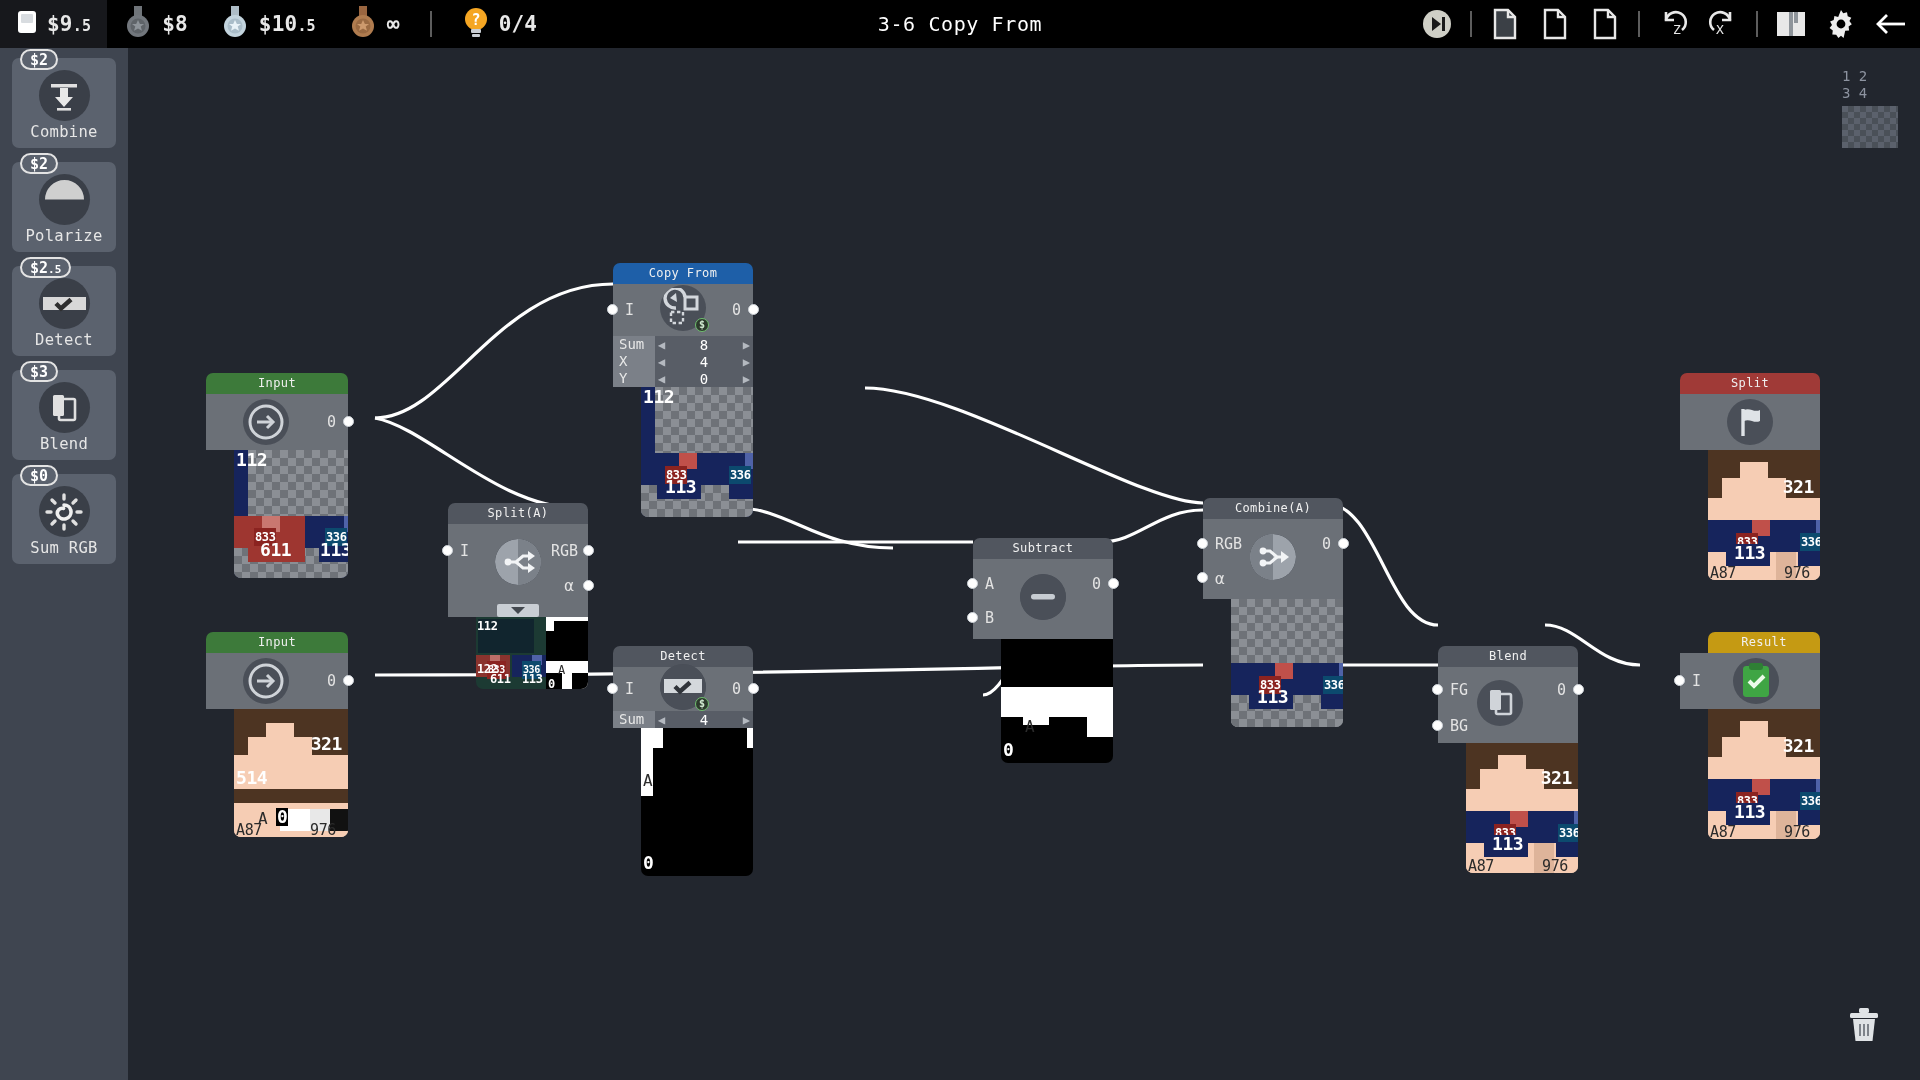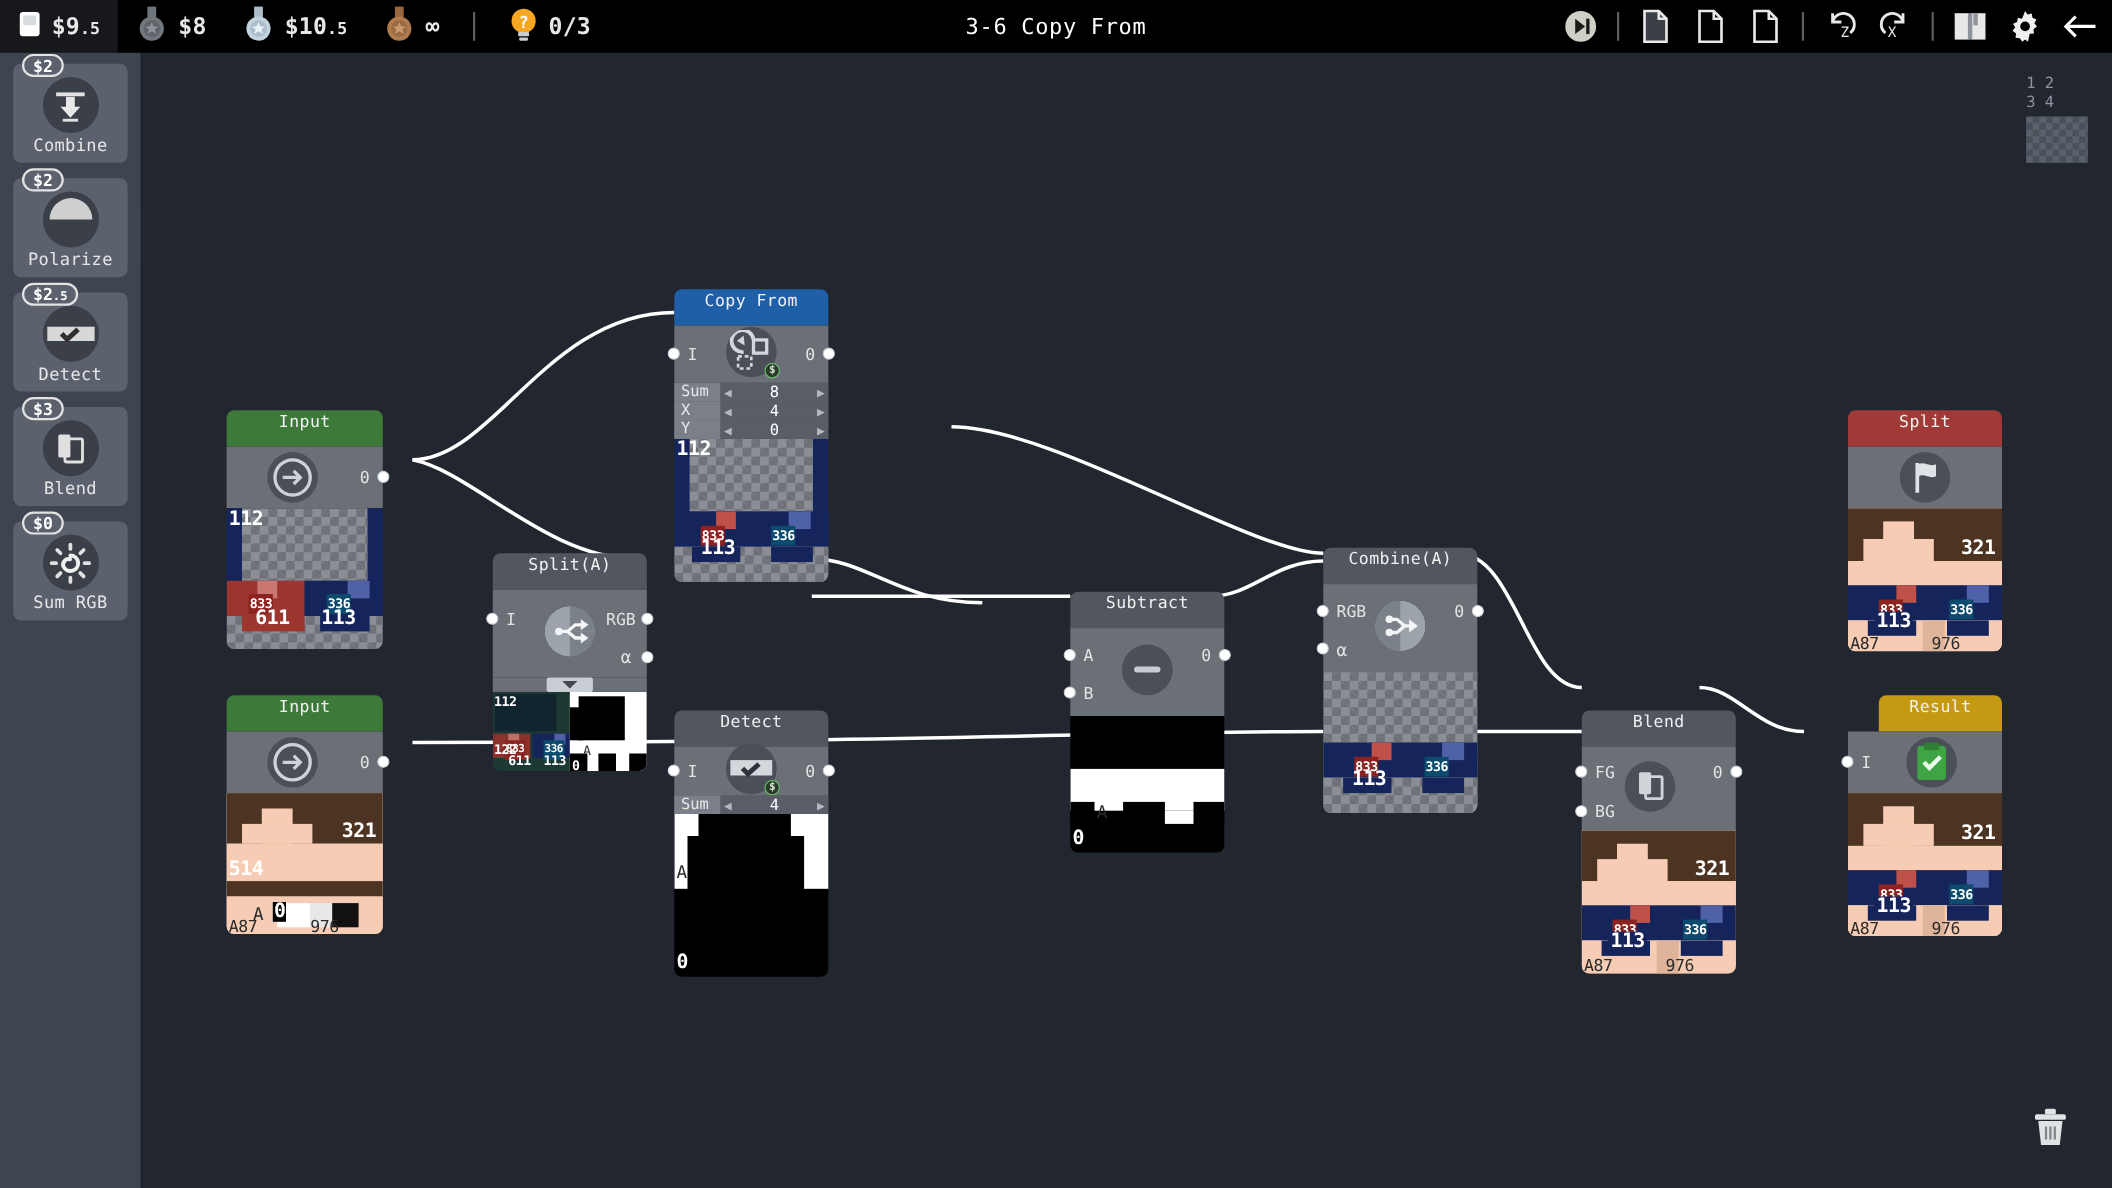--- a/index.html
+++ b/index.html
@@ -88,22 +88,22 @@
     background-image:
       linear-gradient(45deg, #4a5058 25%, transparent 25%, transparent 75%, #4a5058 75%),
       linear-gradient(45deg, #4a5058 25%, transparent 25%, transparent 75%, #4a5058 75%);
     background-size: 12px 12px; background-position: 0 0, 6px 6px;
   }
   #trash { position: absolute; right: 34px; bottom: 30px; cursor: pointer; }
 
   
   .node { position: absolute; border-radius: 7px; overflow: visible; }
   .node-hd {
-    height: 33px; border-radius: 7px 7px 0 0;
-    color: #f0f0f0; font-size: 15px; text-align: center; line-height: 21px;
+    height: 21px; border-radius: 7px 7px 0 0;
+    color: #f0f0f0; font-size: 12px; text-align: center; line-height: 21px;
     letter-spacing: .4px;
   }
   .hd-gray  { background: #51565f; }
   .hd-green { background: #3d7a3a; }
   .hd-blue  { background: #1e5fa8; }
   .hd-red   { background: #a03a37; }
   .hd-gold  { background: #c59a13; margin-left: 28px; }
   .node-body { background: #6b7077; position: relative; }
   .node-ico {
     position: absolute; left: 50%; top: 50%; transform: translate(-50%,-50%);
@@ -120,21 +120,21 @@
     position: absolute; width: 11px; height: 11px; border-radius: 50%;
     background: #fff; border: 1px solid #cdd2d8; cursor: pointer;
   }
   .stepper-row {
     display: flex; align-items: center; height: 17px; font-size: 14px; color: #e8e8e8;
   }
   .st-name { width: 42px; background: #7b8088; padding-left: 6px; height: 17px; line-height: 17px; }
   .st-ctl { flex: 1; background: #585d66; display: flex; align-items: center; justify-content: space-between; padding: 0 3px; height: 17px; }
   .st-arrow { color: #b4b9c0; font-size: 12px; cursor: pointer; }
   .st-val { color: #fff; font-size: 14px; }
-  .px-canvas { position: relative; overflow: hidden; border-radius: 0 0 7px 7px; }
+  .px-canvas { position: relative; overflow: hidden; border-radius: 0 0 7px 7px; margin-left: 28px; }
   .px-lbl {
     position: absolute; font-size: 18px; font-weight: bold;
     color: #fff; line-height: 18px; letter-spacing: -.4px;
   }
   .px-lbl.sm { font-size: 12px; }
   .px-lbl.dark { color: #2b2b2b; font-weight: normal; }
   .px-lbl.red { background: #8b2320; padding: 0 1px; }
   .px-lbl.blue { background: #0c4a6e; padding: 0 1px; }
   .px-lbl.navy { background: #16245c; padding: 0 2px; }
   .px-lbl.blk { background: #000; padding: 0 1px; }
@@ -203,21 +203,21 @@
 
     <div class="res-group">
       <span>
         <svg width="28" height="34" viewBox="0 0 28 34">
           <circle cx="14" cy="14" r="11" fill="#f5a623"></circle>
           <rect x="9" y="24" width="10" height="4" rx="1" fill="#c9ced4"></rect>
           <rect x="10" y="29" width="8" height="3" rx="1" fill="#c9ced4"></rect>
           <text x="14" y="20" font-size="15" font-weight="bold" fill="#fff" text-anchor="middle" font-family="DejaVu Sans Mono, monospace">?</text>
         </svg>
       </span>
-      <span class="res-val">0/3</span>
+      <span class="res-val">0/4</span>
     </div>
 
     <div id="title">3-6 Copy From</div>
 
     <div id="tools-right">
       <div class="tbicon">
         <svg width="32" height="32" viewBox="0 0 32 32">
             <circle cx="16" cy="16" r="14" fill="#cfcfc6"></circle>
             <path d="M11 9l9 7-9 7z" fill="#1a1a1a"></path>
             <rect x="21" y="9" width="3" height="14" fill="#1a1a1a"></rect>

